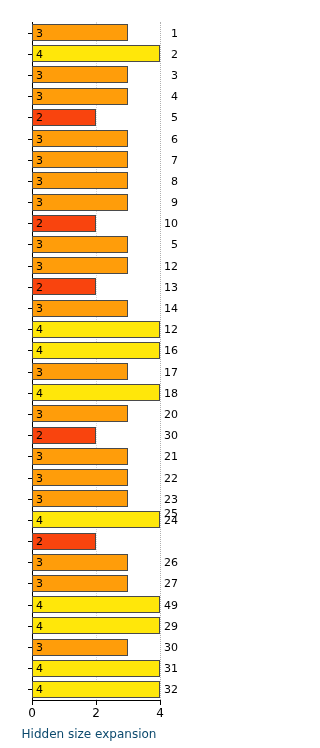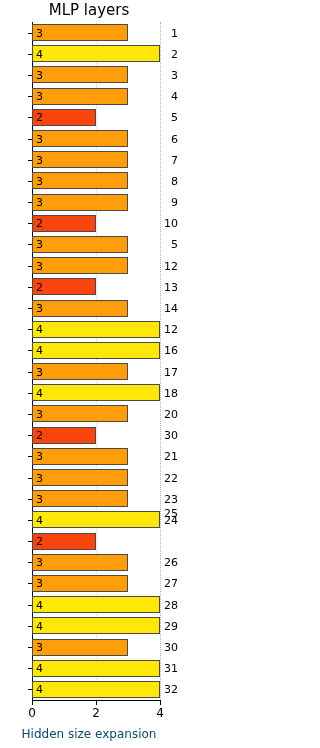--- a/index.html
+++ b/index.html
@@ -152,21 +152,20 @@
     font-size: 12px;
     color: #0c4a6e;
     white-space: nowrap;
   }
 </style>
 </head>
 <body>
 
 <div id="figure">
 
-  <div id="chart-title">MLP layers</div>
 
   <div id="left-spine"></div>
   <div id="bottom-spine"></div>
 
   <div id="plot-area">
     <div class="gridline-mid" style="left:64px;"></div>
     <div class="gridline" style="left:128px;"></div>
     <div id="bars">
         <div class="bar-row" style="top: 2.09375px; height: 17px;">
           <div class="bar" style="width: 96px; background: rgb(255, 157, 10); border-color: rgb(74, 74, 74);">
@@ -379,21 +378,21 @@
       <div class="ytick-label" style="top: 498.719px;">23</div>
       <div class="ytick-mark" style="top: 498.719px;"></div>
       <div class="ytick-label" style="top: 519.906px;">24</div>
       <div class="ytick-mark" style="top: 519.906px;"></div>
       <div class="ytick-label" style="top: 513px;">25</div>
       <div class="ytick-mark" style="top: 541.094px;"></div>
       <div class="ytick-label" style="top: 562.281px;">26</div>
       <div class="ytick-mark" style="top: 562.281px;"></div>
       <div class="ytick-label" style="top: 583.469px;">27</div>
       <div class="ytick-mark" style="top: 583.469px;"></div>
-      <div class="ytick-label" style="top: 604.656px;">28</div>
+      <div class="ytick-label" style="top: 604.656px;">49</div>
       <div class="ytick-mark" style="top: 604.656px;"></div>
       <div class="ytick-label" style="top: 625.844px;">29</div>
       <div class="ytick-mark" style="top: 625.844px;"></div>
       <div class="ytick-label" style="top: 647.031px;">30</div>
       <div class="ytick-mark" style="top: 647.031px;"></div>
       <div class="ytick-label" style="top: 668.219px;">31</div>
       <div class="ytick-mark" style="top: 668.219px;"></div>
       <div class="ytick-label" style="top: 689.406px;">32</div>
       <div class="ytick-mark" style="top: 689.406px;"></div>
     </div>

